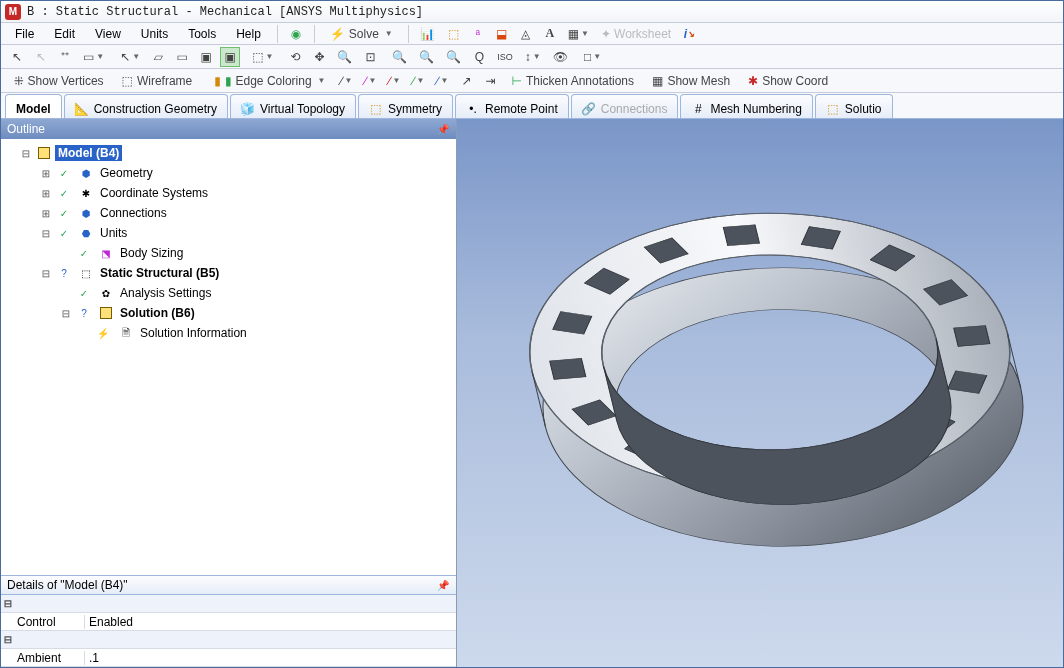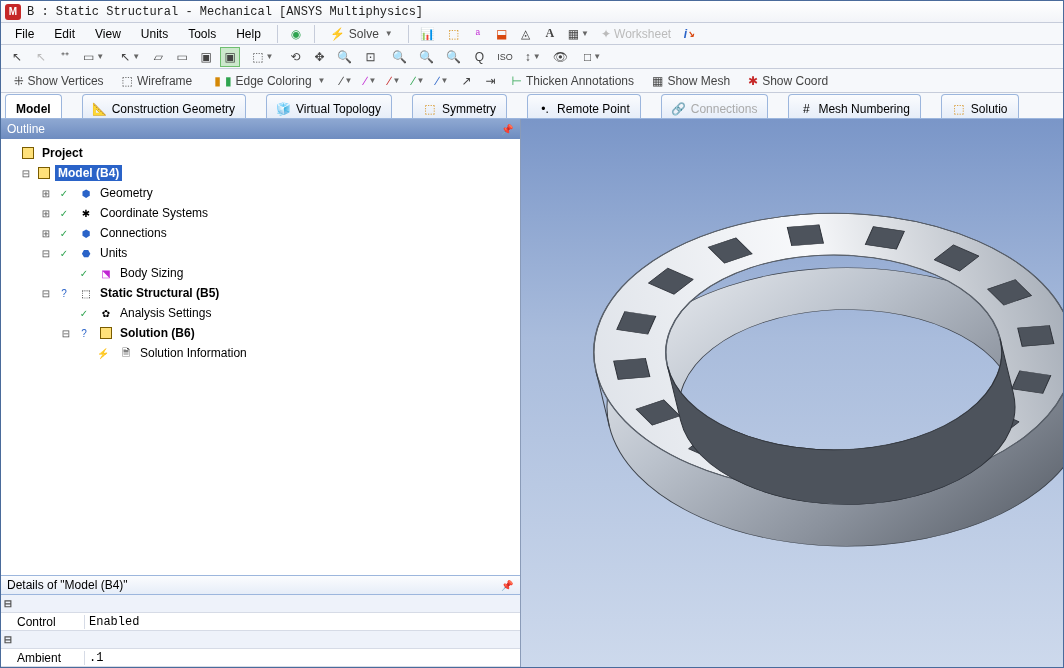--- a/index.html
+++ b/index.html
@@ -18,28 +18,28 @@
   .bolt-icon { color:#f5a623; font-weight:bold; }
 
   
   .toolbar { height:24px; display:flex; align-items:center; padding:0 6px; gap:4px; border-bottom:1px solid #c6ccda; background:#f6f8fb; }
   .tool-btn { height:20px; min-width:20px; padding:0 3px; display:flex; align-items:center; justify-content:center; color:#444; cursor:default; border:1px solid transparent; }
   .tool-btn.text { padding:0 6px; gap:4px; }
   .tool-btn .drop { font-size:8px; margin-left:2px; color:#666; }
 
   
   .tabs { height:26px; display:flex; align-items:flex-end; padding:0 4px; gap:0; background:#f6f8fb; border-bottom:1px solid #9cb6dd; }
-  .tab { height:24px; padding:4px 10px 0 10px; border:1px solid #9cb6dd; border-bottom:none; background:linear-gradient(#fbfcfe,#e6edf8); border-radius:4px 4px 0 0; display:flex; align-items:center; gap:5px; margin-right:20px; cursor:default; }
+  .tab { height:24px; padding:4px 10px 0 10px; border:1px solid #9cb6dd; border-bottom:none; background:linear-gradient(#fbfcfe,#e6edf8); border-radius:4px 4px 0 0; display:flex; align-items:center; gap:5px; margin-right:2px; cursor:default; }
   .tab.sel { background:#fff; font-weight:bold; }
   .tab.disabled { color:#aaa; }
   .tab .ico { width:14px; height:14px; display:flex; align-items:center; justify-content:center; }
 
   
   .main { flex:1; display:flex; overflow:hidden; }
-  .left { width:520px; display:flex; flex-direction:column; border-right:1px solid #8a9bb8; }
+  .left { width:456px; display:flex; flex-direction:column; border-right:1px solid #8a9bb8; }
   .right { flex:1; background:linear-gradient(#7a96c8,#a9bcdc 40%, #cdd9ec); position:relative; }
 
   
   .outline-hdr { height:20px; background:linear-gradient(#8ea8d2,#6e8cc0); color:#fff; padding:2px 6px; font-size:12px; display:flex; align-items:center; justify-content:space-between; }
   .outline-hdr .pin { color:#fff; font-size:10px; }
   .tree { flex:1; overflow:auto; background:#fff; padding:4px 2px; }
   .node { display:flex; align-items:center; height:20px; white-space:nowrap; cursor:default; }
   .node .exp { width:14px; text-align:center; color:#555; font-size:10px; }
   .node .ico { width:16px; height:16px; margin:0 3px; display:flex; align-items:center; justify-content:center; font-size:10px; }
   .node .lbl { padding:1px 3px; }
@@ -48,21 +48,21 @@
   .d1{padding-left:16px}.d2{padding-left:36px}.d3{padding-left:56px}.d4{padding-left:76px}
 
   
   .details-hdr { height:20px; background:linear-gradient(#fbfcfe,#e6edf8); border-top:1px solid #9cb6dd; border-bottom:1px solid #9cb6dd; padding:2px 6px; display:flex; align-items:center; justify-content:space-between; }
   .details-hdr .pin { font-size:10px; color:#333; }
   .props { background:#fff; }
   .prow { display:flex; border-bottom:1px solid #d6dbe6; height:18px; align-items:center; }
   .prow.cat { background:#eef2fa; font-weight:bold; }
   .prow .exp { width:14px; text-align:center; color:#555; font-size:10px; }
   .prow .k { width:70px; padding-left:2px; border-right:1px solid #d6dbe6; }
-  .prow .v { flex:1; padding-left:4px;font-family:Liberation Mono, monospace; }
+  .prow .v { flex:1; padding-left:4px; }
 
   
   .ring-svg { position:absolute; top:28px; left:46px; }
 
   
   .isq { width:12px; height:12px; border:1px solid #7a5c00; background:#ffe17a; }
   .igreen { color:#2ea44f; }
   .iblue { color:#2a63c8; }
 </style>
 </head>
@@ -194,27 +194,20 @@
     </div>
 </div>
 
 <div class="main">
   <div class="left">
     <div class="outline-hdr">
       <span>Outline</span>
       <span class="pin">📌</span>
     </div>
     <div class="tree">
-      <div class="node bold">
-          <span class="exp"></span>
-          <span class="ico">
-            <span class="isq"></span>
-          </span>
-          <span class="lbl">Project</span>
-        </div>
       <div class="node d1 bold sel">
           <span class="exp">⊟</span>
           <span class="ico">
             <span class="isq"></span>
           </span>
           <span class="lbl">Model (B4)</span>
         </div>
       <div class="node d2">
           <span class="exp">⊞</span>
           <span class="ico igreen">✓</span>

